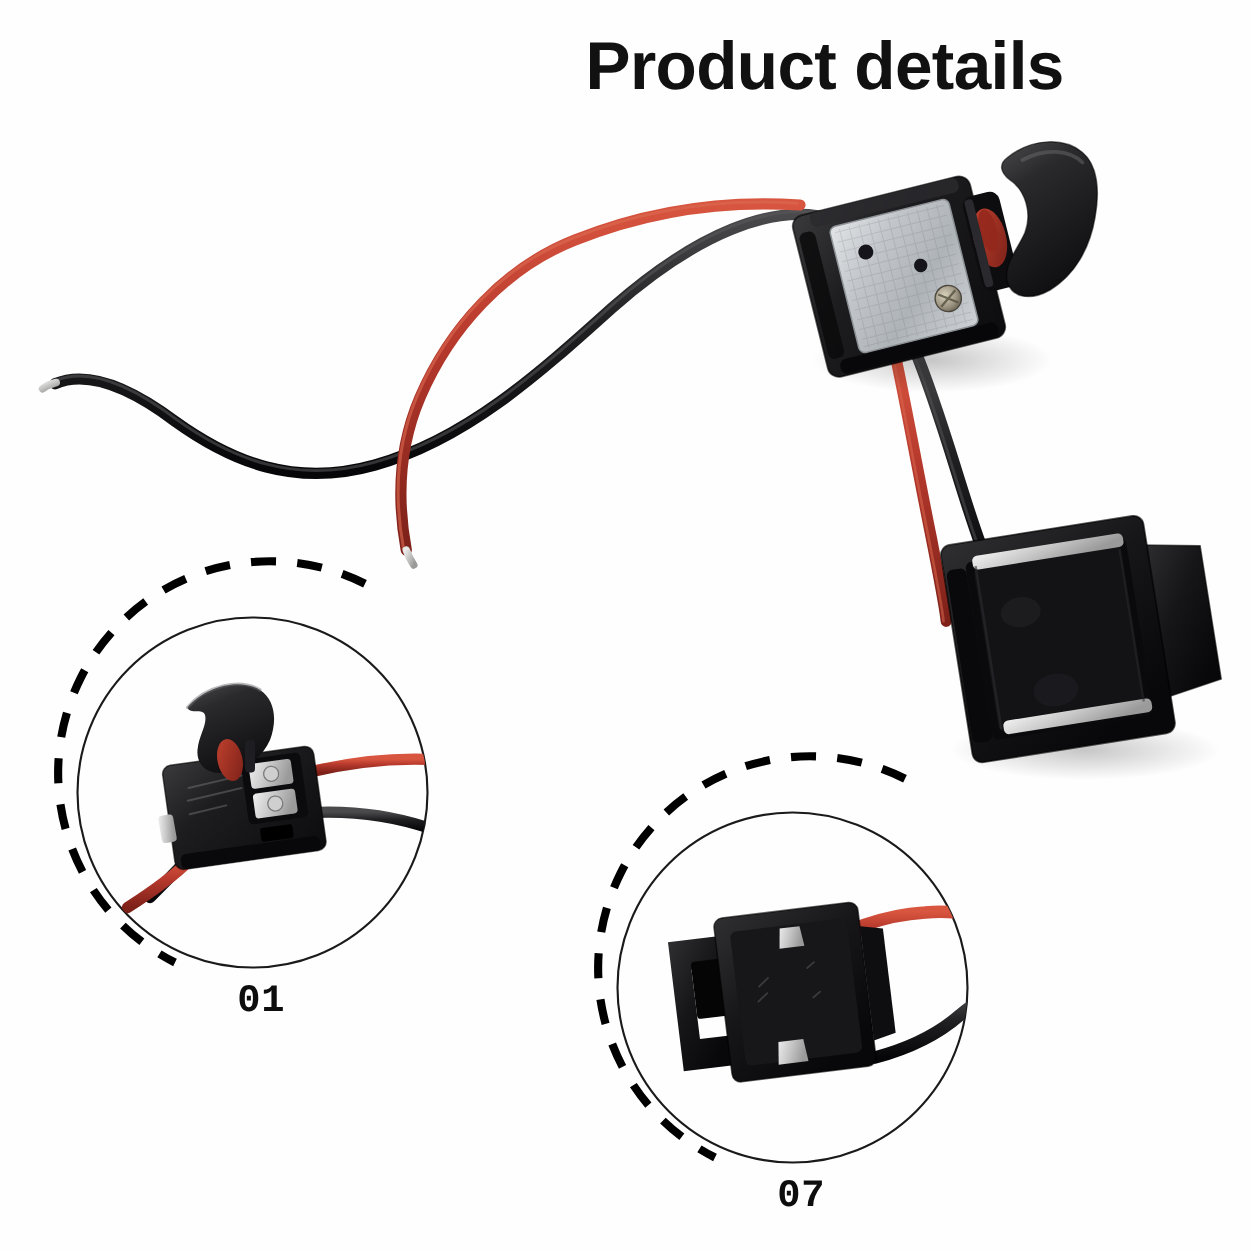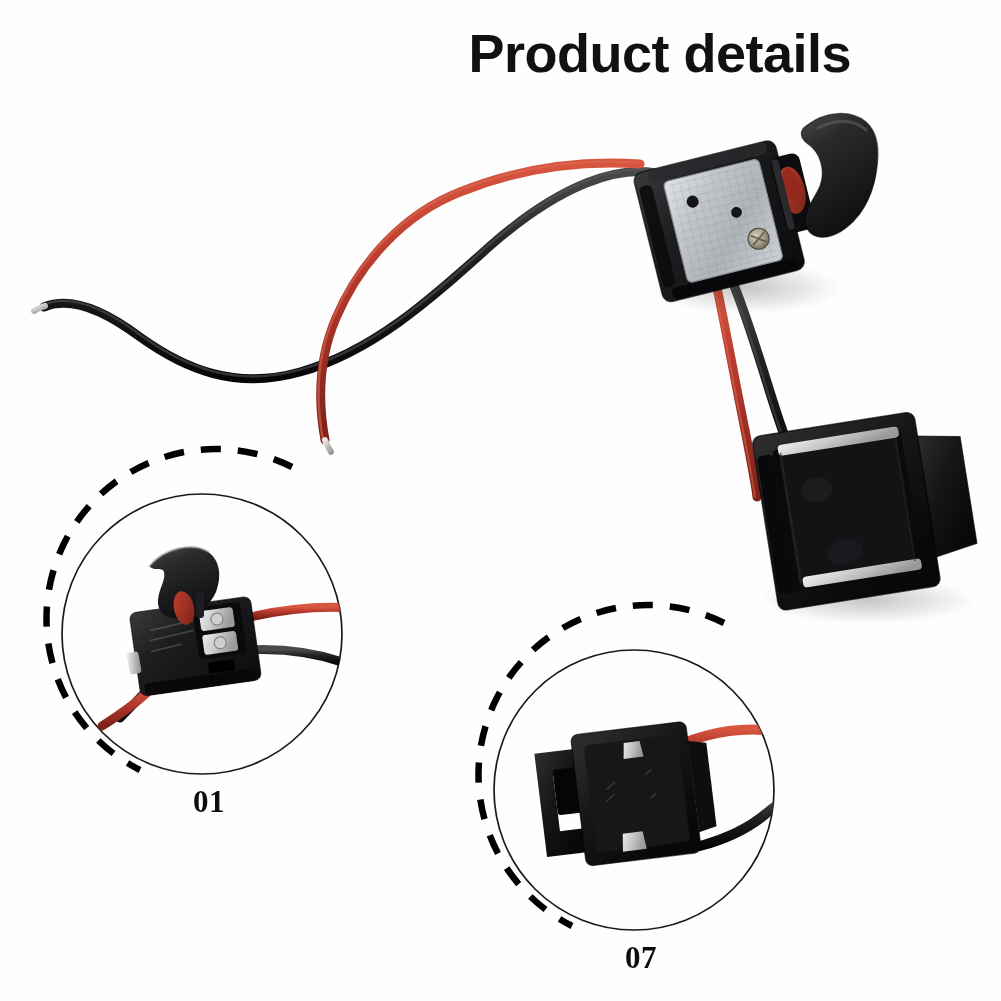--- a/index.html
+++ b/index.html
@@ -21,21 +21,21 @@
     font-weight:700;
     font-size:54px;
     letter-spacing:-0.5px;
     color:#111111;
     line-height:1;
     white-space:nowrap;
   }
 
   .callout-label{
     position:absolute;
-    font-family:Liberation Serif, serif;
+    font-family:Liberation Mono, monospace;
     font-weight:700;
     font-size:31px;
     color:#0d0d0d;
     letter-spacing:0.5px;
     line-height:1;
     white-space:nowrap;
     transform:translateX(-50%);
   }
   #label-01{left:209px;top:786px;}
   #label-02{left:641px;top:942px;}

